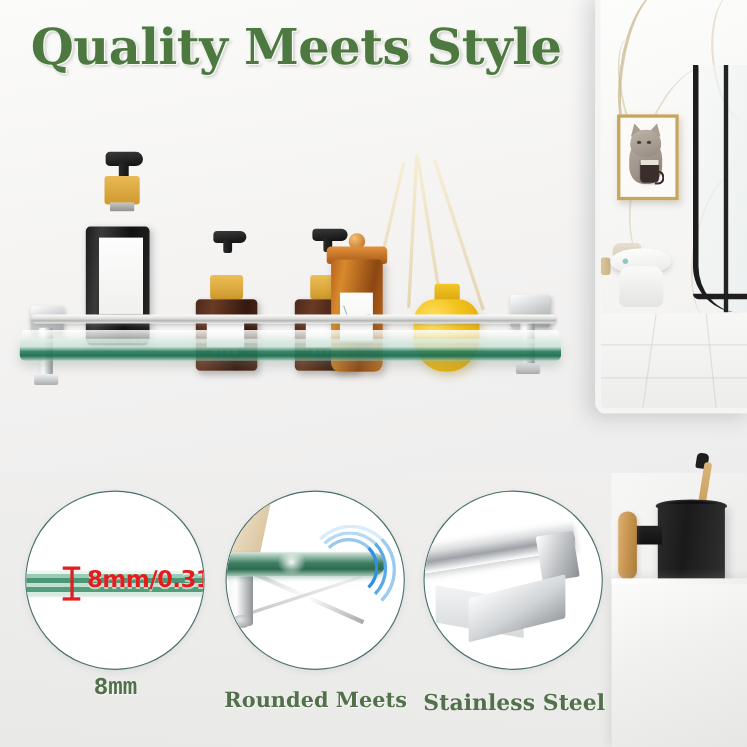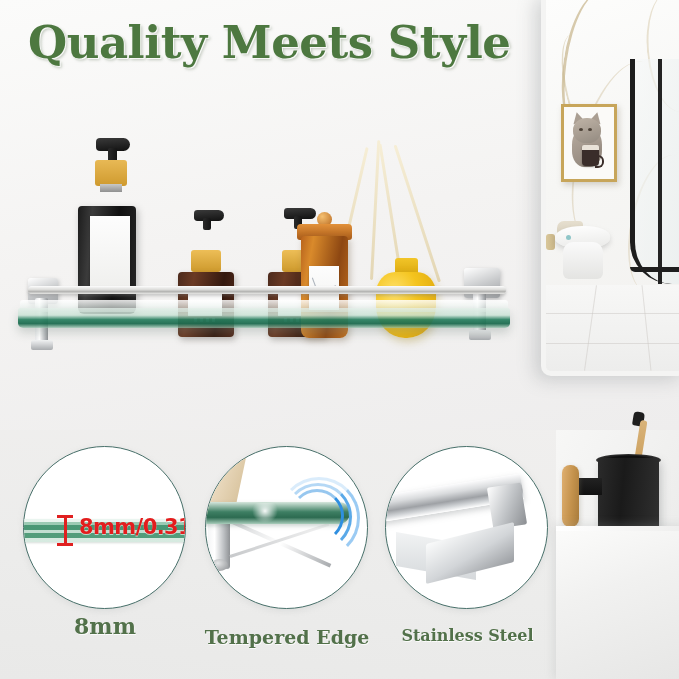--- a/index.html
+++ b/index.html
@@ -173,24 +173,24 @@
   .circle { position:absolute; width:163px; height:163px; border-radius:50%;
      border:1.6px solid #48706a; background:#ffffff; overflow:hidden;
      box-shadow:0 2px 6px rgba(150,155,155,.18); }
   .c1 { left:23px; top:16px; }
   .c2 { left:205px; top:16px; }
   .c3 { left:385px; top:16px; }
 
   .feat-label { position:absolute; text-align:center;
      font-family:"DejaVu Serif", serif; font-weight:bold; color:#52714a;
      text-shadow:.7px .7px 0 rgba(255,255,255,.8); }
-  .l1 { left:0px; top:185px; width:210px; font-size:19px; line-height:22px; }
+  .l1 { left:0px; top:185px; width:210px; font-size:19px; line-height:22px;font-family:Liberation Mono, monospace; }
   .l1 .big { font-size:22px; display:block; }
   .l2 { left:193px; top:196px; width:188px; font-size:19px; }
-  .l3 { left:370px; top:196px; width:195px; font-size:16px; }
+  .l3 { left:370px; top:196px; width:195px; font-size:20px; }
 
   
   .glass-strip { position:absolute; left:-4px; top:72px; width:172px; height:23px;
      background:linear-gradient(180deg,
         rgba(232,244,238,.9) 0 12%, rgba(150,200,176,.95) 12% 28%,
         rgba(64,146,110,.95) 28% 48%, rgba(188,219,204,.9) 48% 62%,
         rgba(74,152,116,.95) 62% 82%, rgba(210,232,221,.9) 82% 100%);
      box-shadow:0 1px 2px rgba(90,120,105,.25); }
   .dim { position:absolute; left:33px; top:68px; width:16px; height:31px; }
   .dim:before, .dim:after { content:""; position:absolute; left:0; width:16px; height:3px; background:#e02020; }
@@ -398,21 +398,21 @@
         <div class="screw"></div>
       </div>
       <div class="re-bar"></div>
       <div class="re-bar2"></div>
       <div class="re-glass"></div>
       <div class="re-highlight"></div>
       <div class="arc a1"></div>
       <div class="arc a2"></div>
       <div class="arc a3"></div>
     </div>
-    <div class="feat-label l2">Tempered Edge</div>
+    <div class="feat-label l2">Rounded Meets</div>
 
     <div class="circle c3">
       <div class="ss-shadow"></div>
       <div class="ss-bar"></div>
       <div class="ss-end"></div>
       <div class="ss-lower"></div>
     </div>
     <div class="feat-label l3">Stainless Steel</div>
 
     <div class="wall-r"></div>

